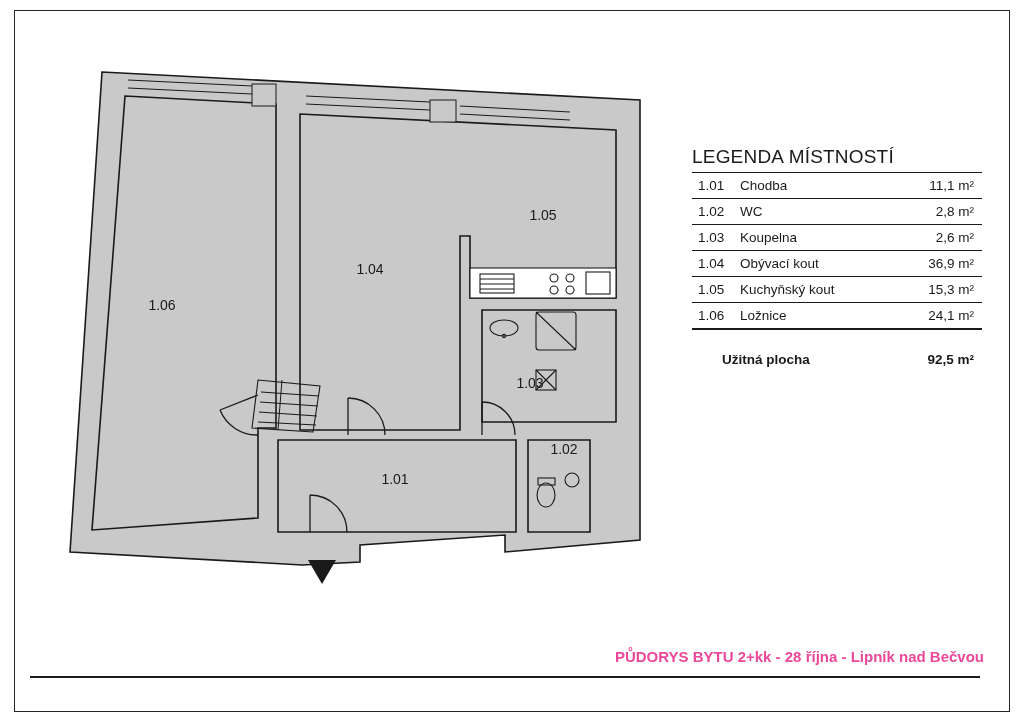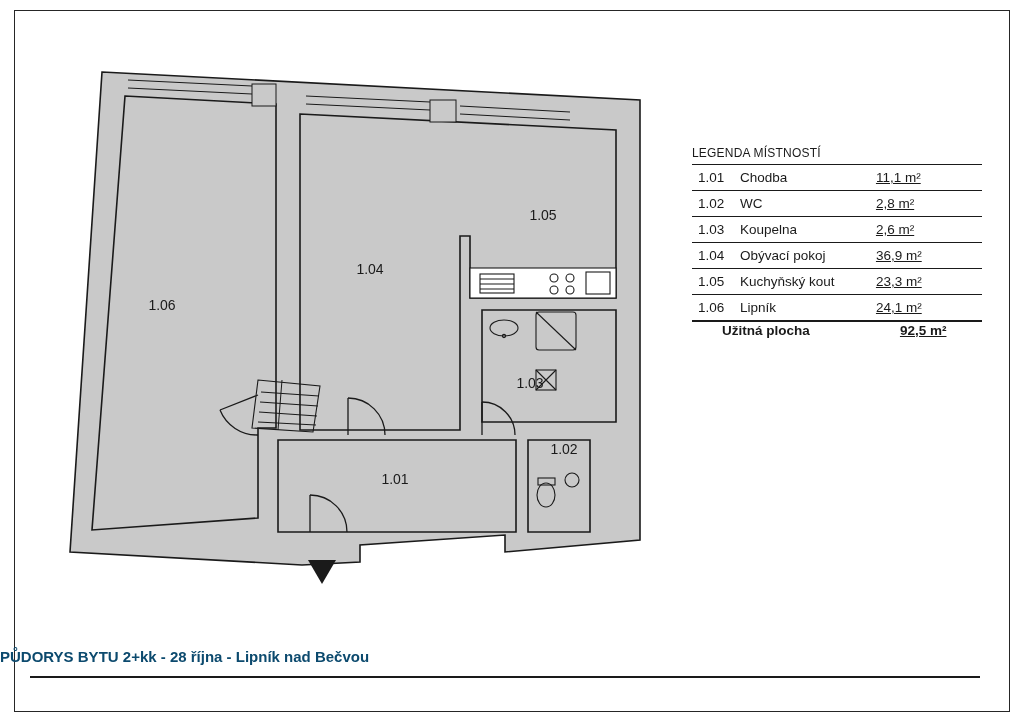--- a/index.html
+++ b/index.html
@@ -46,21 +46,21 @@
   }
 
   
   #legend {
     position: absolute;
     left: 692px;
     top: 146px;
     width: 290px;
   }
   #legend-title {
-    font-size: 12px;
+    font-size: 19px;
     color: #1a1a1a;
     letter-spacing: .2px;
     padding-bottom: 4px;
   }
   .legend-table {
     width: 100%;
     border-collapse: collapse;
   }
   .legend-table tr {
     border-top: 1px solid #1a1a1a;
@@ -69,42 +69,42 @@
     border-top: none;
   }
   .legend-table td {
     font-size: 13.5px;
     color: #1a1a1a;
     padding: 5px 2px 5px 6px;
     white-space: nowrap;
   }
   .legend-table td.num { width: 34px; }
   .legend-table td.area {
-    text-align: left;
+    text-align: right;
     padding-right: 8px;
-    text-decoration: underline;
   }
   .legend-sum-row {
     border-top: 2px solid #1a1a1a !important;
   }
   .legend-sum-row td {
     font-weight: bold;
-    padding-top: 1px;
+    padding-top: 22px;
     padding-left: 30px;
   }
 
   
   #footer-title {
     position: absolute;
     left: 0;
     right: 40px;
     top: 648px;
+    text-align: right;
     font-size: 15px;
     font-weight: bold;
-    color: #0c4a6e;
+    color: #ec4899;
   }
   #footer-rule {
     position: absolute;
     left: 30px;
     top: 676px;
     width: 950px;
     height: 2px;
     background: #1a1a1a;
   }
 </style>
@@ -251,31 +251,31 @@
           <td class="name">WC</td>
           <td class="area">2,8 m²</td>
         </tr>
         <tr>
           <td class="num">1.03</td>
           <td class="name">Koupelna</td>
           <td class="area">2,6 m²</td>
         </tr>
         <tr>
           <td class="num">1.04</td>
-          <td class="name">Obývací pokoj</td>
+          <td class="name">Obývací kout</td>
           <td class="area">36,9 m²</td>
         </tr>
         <tr>
           <td class="num">1.05</td>
           <td class="name">Kuchyňský kout</td>
-          <td class="area">23,3 m²</td>
+          <td class="area">15,3 m²</td>
         </tr>
         <tr>
           <td class="num">1.06</td>
-          <td class="name">Lipník</td>
+          <td class="name">Ložnice</td>
           <td class="area">24,1 m²</td>
         </tr>
         <tr class="legend-sum-row">
           <td colspan="2">Užitná plocha</td>
           <td class="area">92,5 m²</td>
         </tr>
       </tbody>
     </table>
   </div>
 

